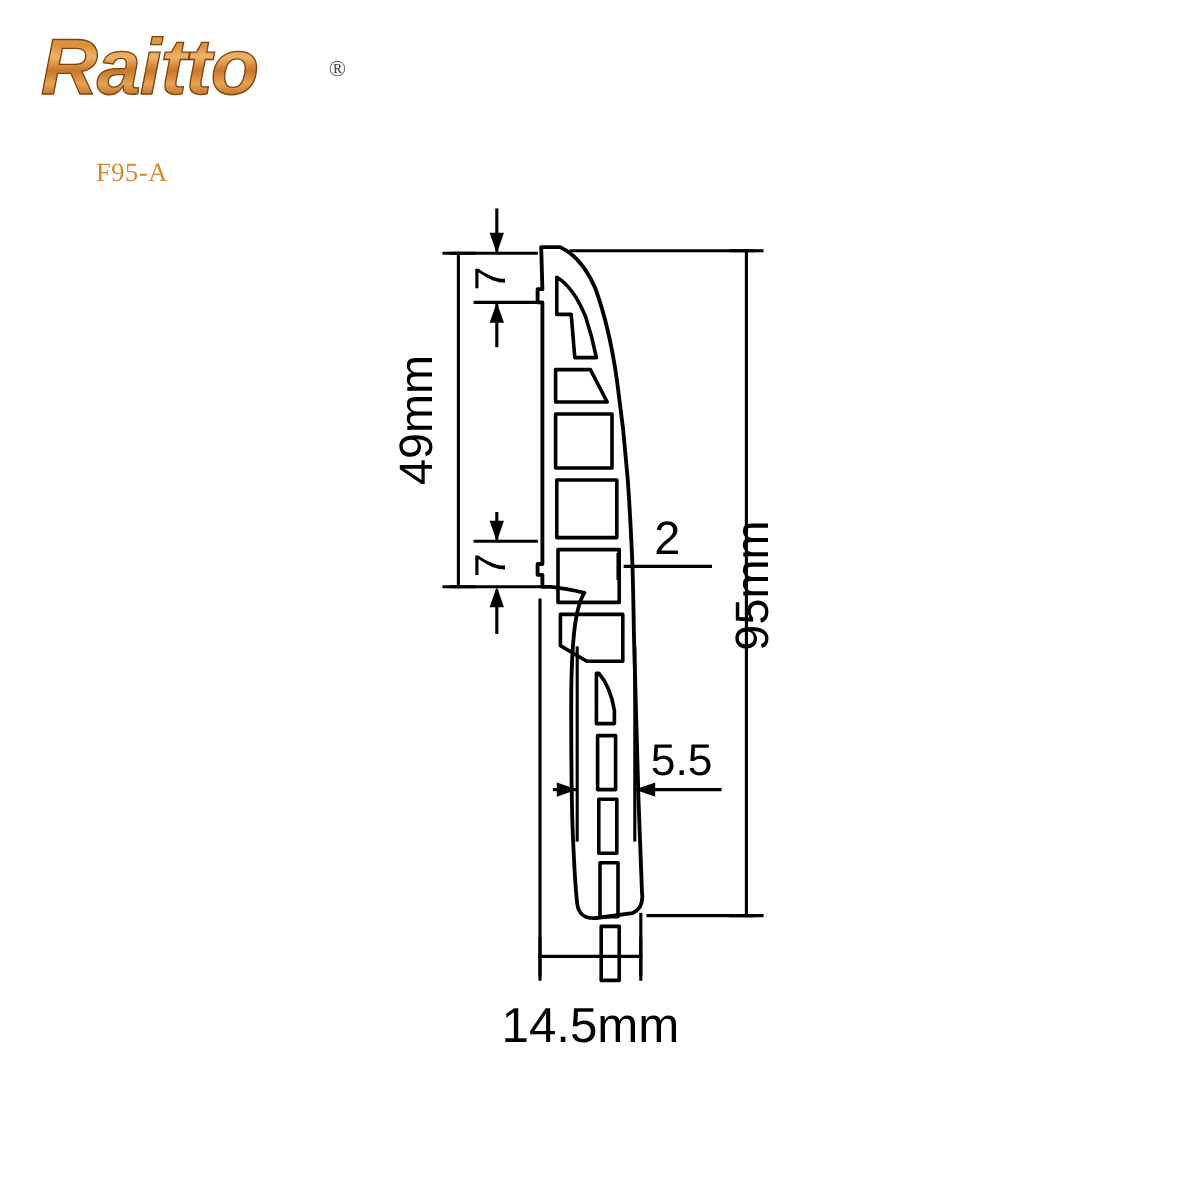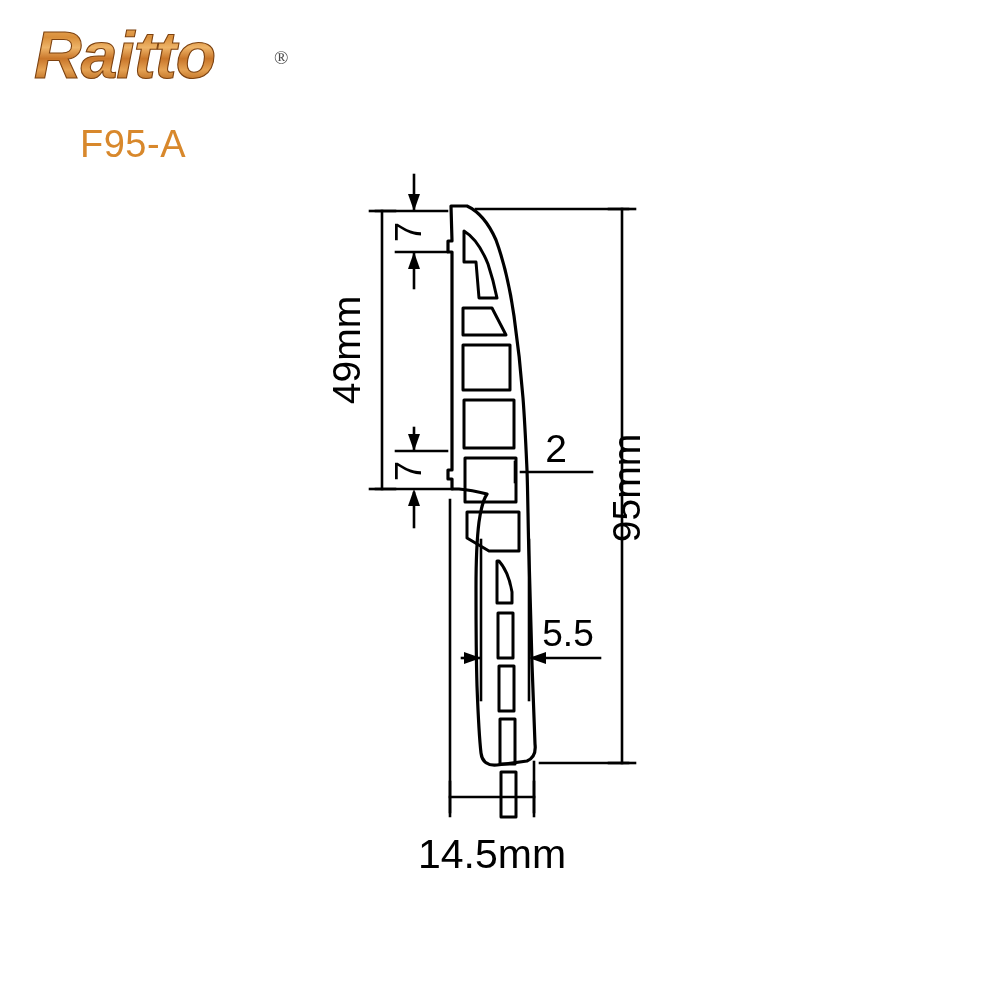--- a/index.html
+++ b/index.html
@@ -42,25 +42,25 @@
     top: 26px;
     font-size: 19px;
     line-height: 19px;
     color: #4a4a4a;
     font-family: "Liberation Serif", serif;
   }
   #model-code {
     position: absolute;
     left: 46px;
     top: 104px;
-    font-size: 38px;
+    font-size: 22px;
     line-height: 36px;
     letter-spacing: 0.5px;
     color: #d8882c;
-    font-family: Liberation Sans, sans-serif;
+    font-family: Liberation Serif, serif;
     white-space: nowrap;
   }
 
   
   #drawing-area {
     position: absolute;
     left: 0;
     top: 0;
     width: 1000px;
     height: 1000px;

